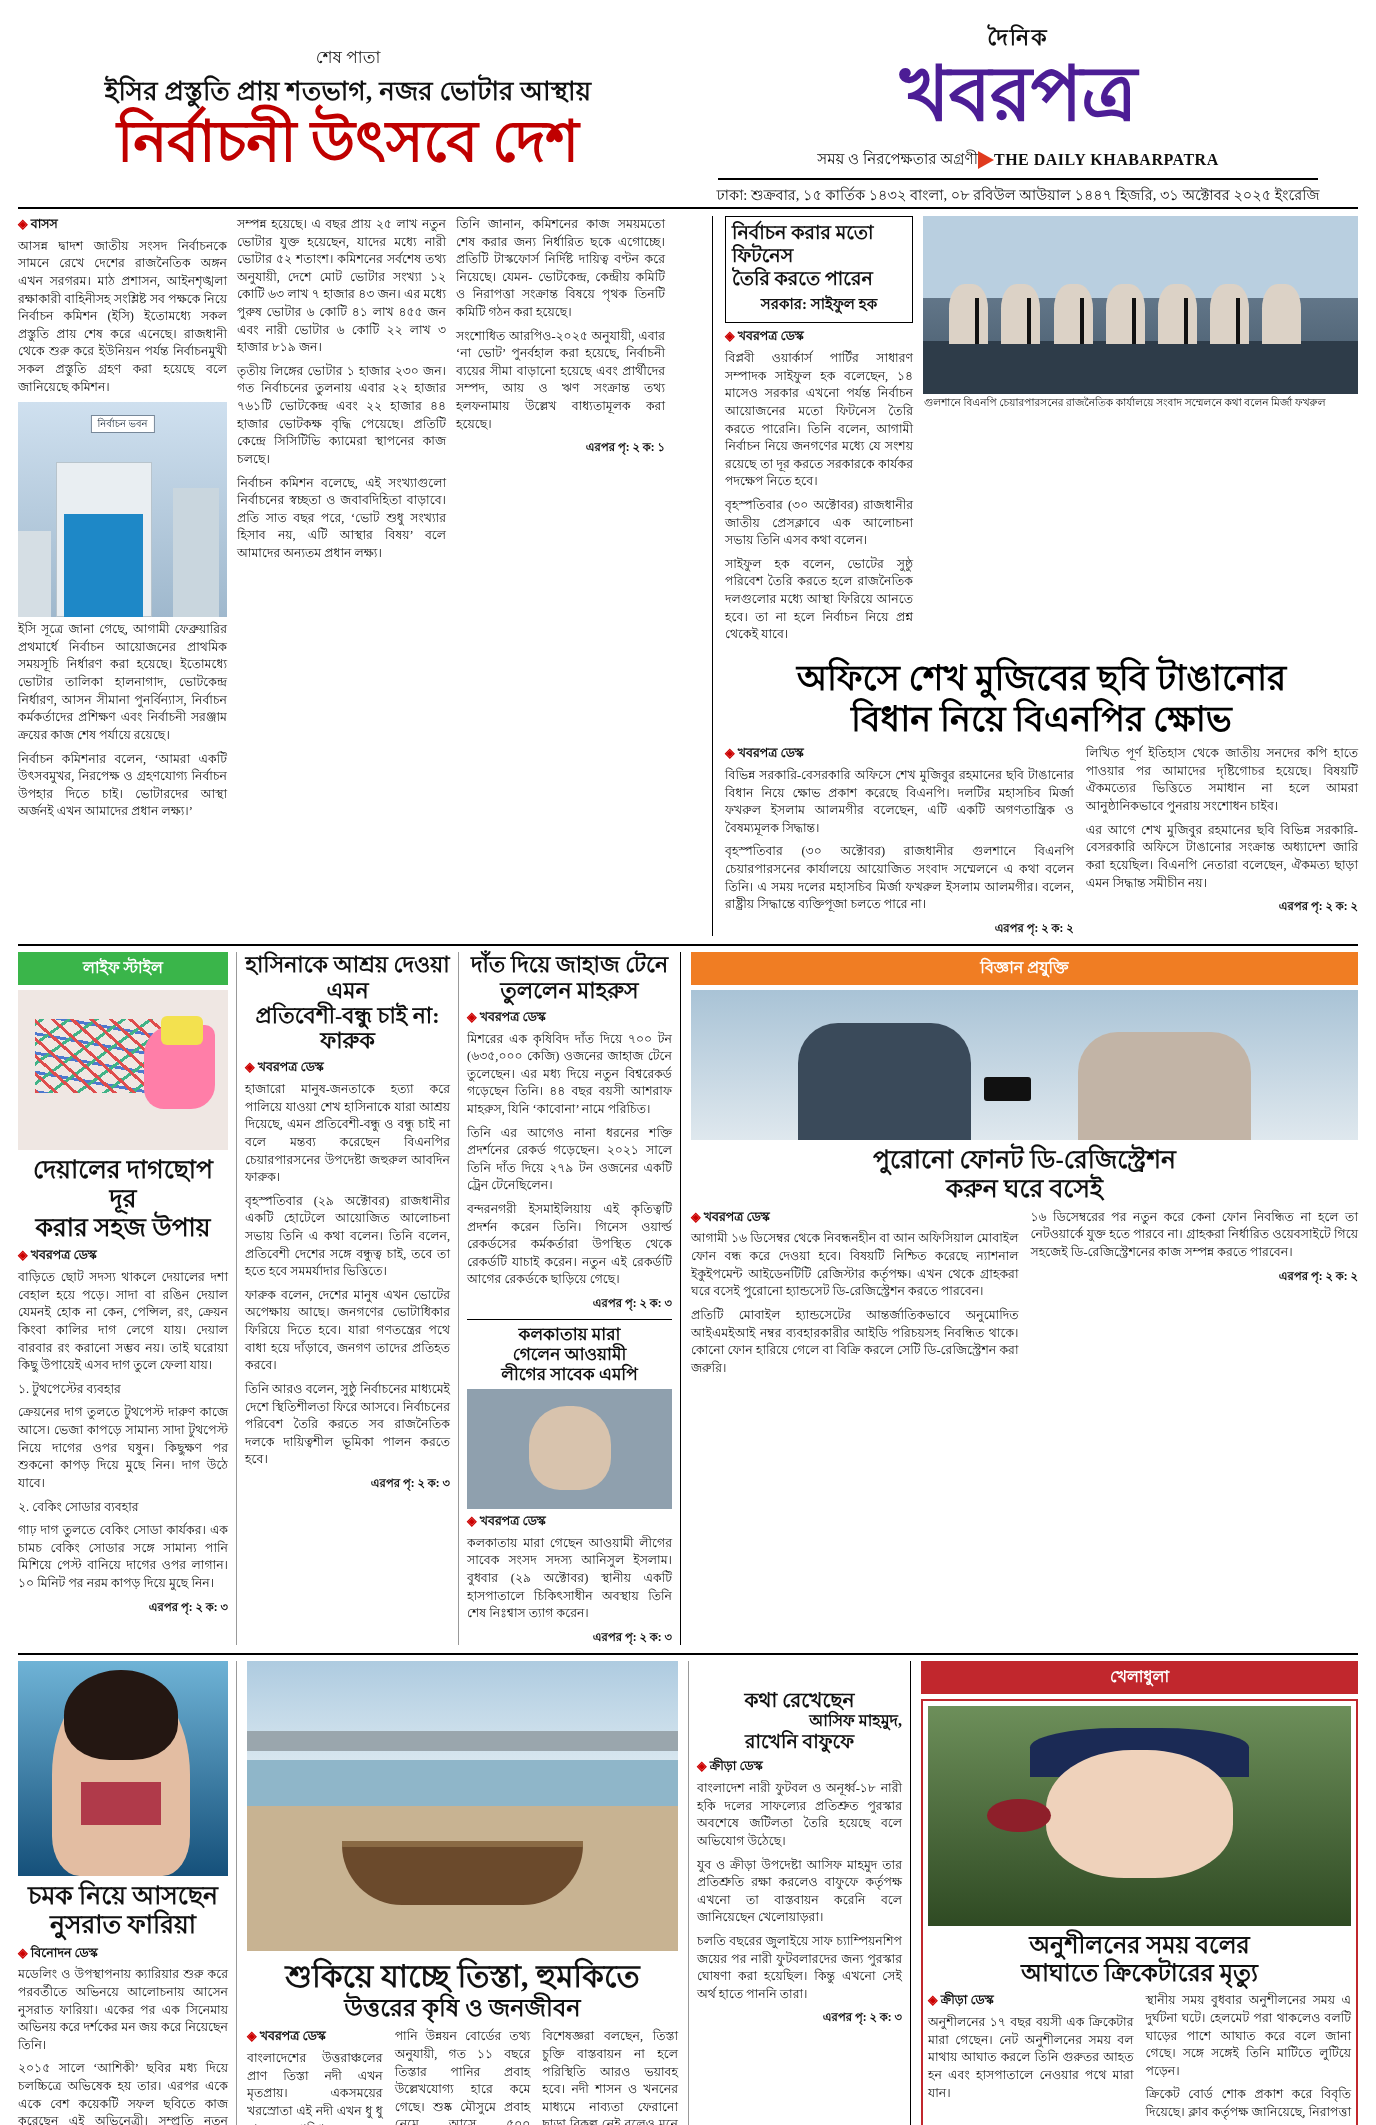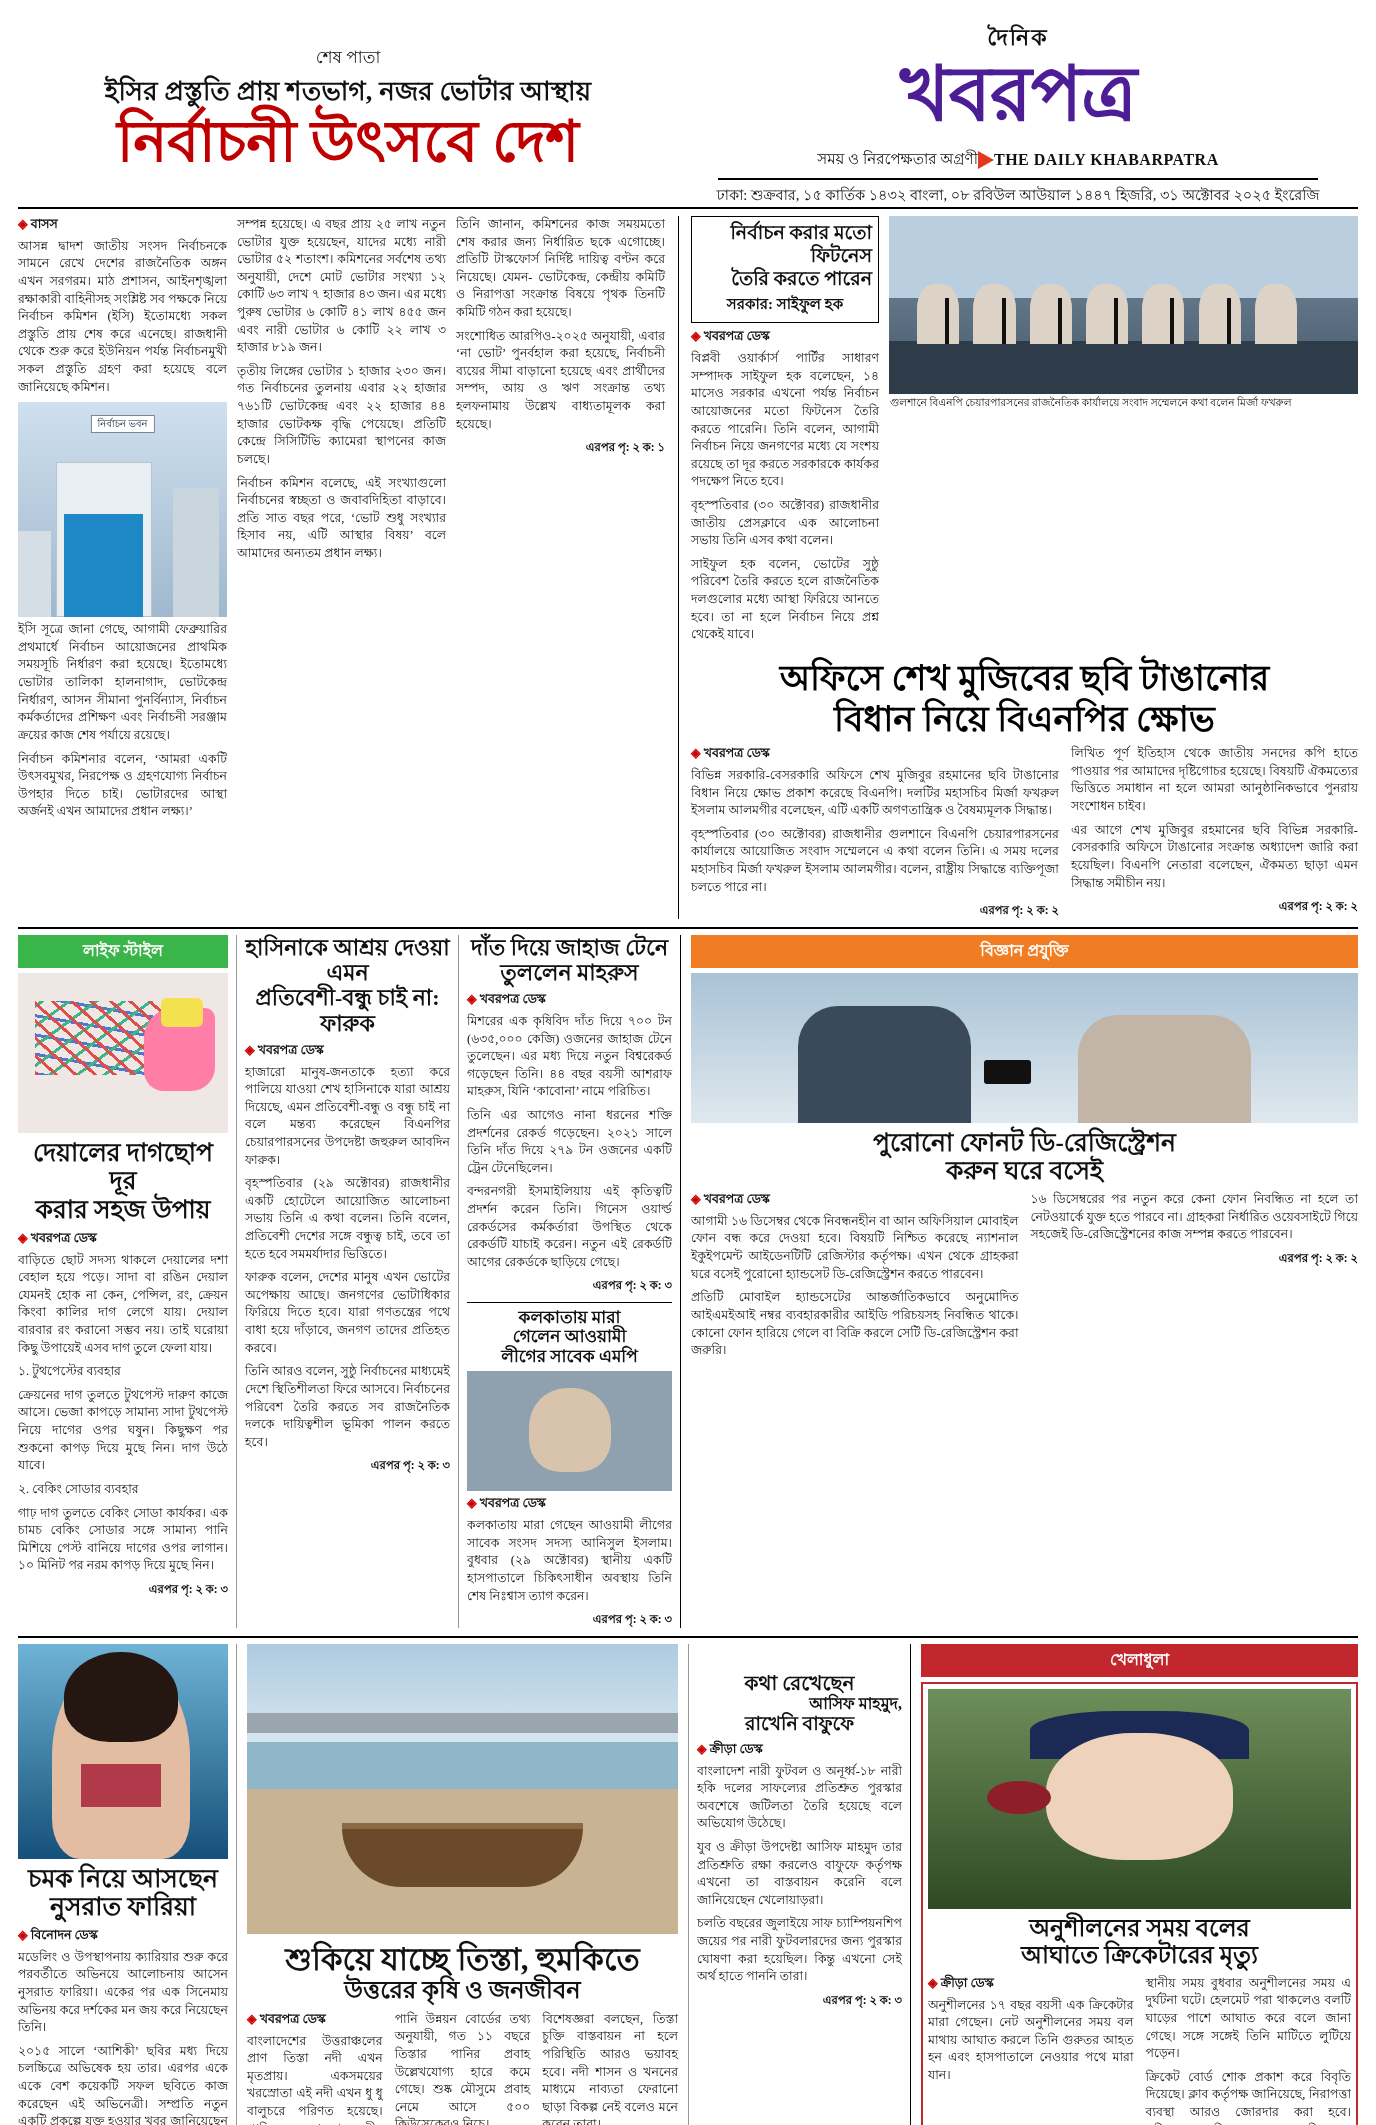--- a/index.html
+++ b/index.html
@@ -48,38 +48,38 @@
 
   .hl { font-weight:bold; text-align:center; line-height:1.15; }
   .cap { font-size:10.5px; line-height:1.3; padding:2px 1px; text-align:justify; }
 
   .sec-label {
     text-align:center; color:#fff; font-weight:bold; font-size:16px;
     padding:3px 0; margin-bottom:5px;
   }
 
   
-  .top { display:flex; margin-top:7px; }
+  .top { display:flex; margin-top:7px;gap:34px; }
   .top-left { width:660px; padding-right:10px; }
   .top-right { flex:1; padding-left:12px; border-left:1px solid #000; }
 
   .tl-cols { display:flex; gap:10px; }
   .tl-col { width:209px; }
 
   .fig-build { height:215px; background:linear-gradient(#cfe0ef,#9fb8cd); margin:4px 0; position:relative; }
   .fig-build .b1 { position:absolute; left:18%; bottom:0; width:46%; height:72%; background:#e9eef2; border:1px solid #b8c4cc;}
   .fig-build .b2 { position:absolute; left:22%; bottom:0; width:38%; height:48%; background:#1e88c7;}
   .fig-build .b3 { position:absolute; right:4%; bottom:0; width:22%; height:60%; background:#c9d6de;}
   .fig-build .b4 { position:absolute; left:0; bottom:0; width:16%; height:40%; background:#d5dee4;}
   .fig-build .sign { position:absolute; left:50%; top:6%; transform:translateX(-50%); color:#123; font-size:10px; background:#fff; padding:1px 6px; border:1px solid #789;}
 
   
   .tr-head { display:flex; gap:10px; }
   .tr-fit { width:188px; }
-  .fit-hl { font-size:19px; font-weight:bold; line-height:1.2; text-align:right; }
+  .fit-hl { font-size:19px; font-weight:bold; line-height:1.2; text-align:left; }
   .fit-sub { font-size:15px; font-weight:bold; text-align:center; margin-top:2px;}
   .presser { flex:1; height:178px; background:#5b6e80; position:relative; overflow:hidden;}
   .presser .wall { position:absolute; inset:0; background:linear-gradient(#7b8fa2,#44586a); }
   .presser .banner { position:absolute; left:0; top:0; width:100%; height:46%; background:#b9cfe0; }
   .presser .table { position:absolute; left:0; bottom:0; width:100%; height:30%; background:#2e3c49; }
   .presser .p { position:absolute; bottom:28%; width:9%; height:34%; background:#dcd2c6; border-radius:40% 40% 0 0;}
   .presser .mic { position:absolute; bottom:28%; width:4px; height:46px; background:#111;}
   .big-hl {
     text-align:center; font-weight:bold; font-size:35px; line-height:1.22; color:#000;
     margin:8px 0 4px 0;

